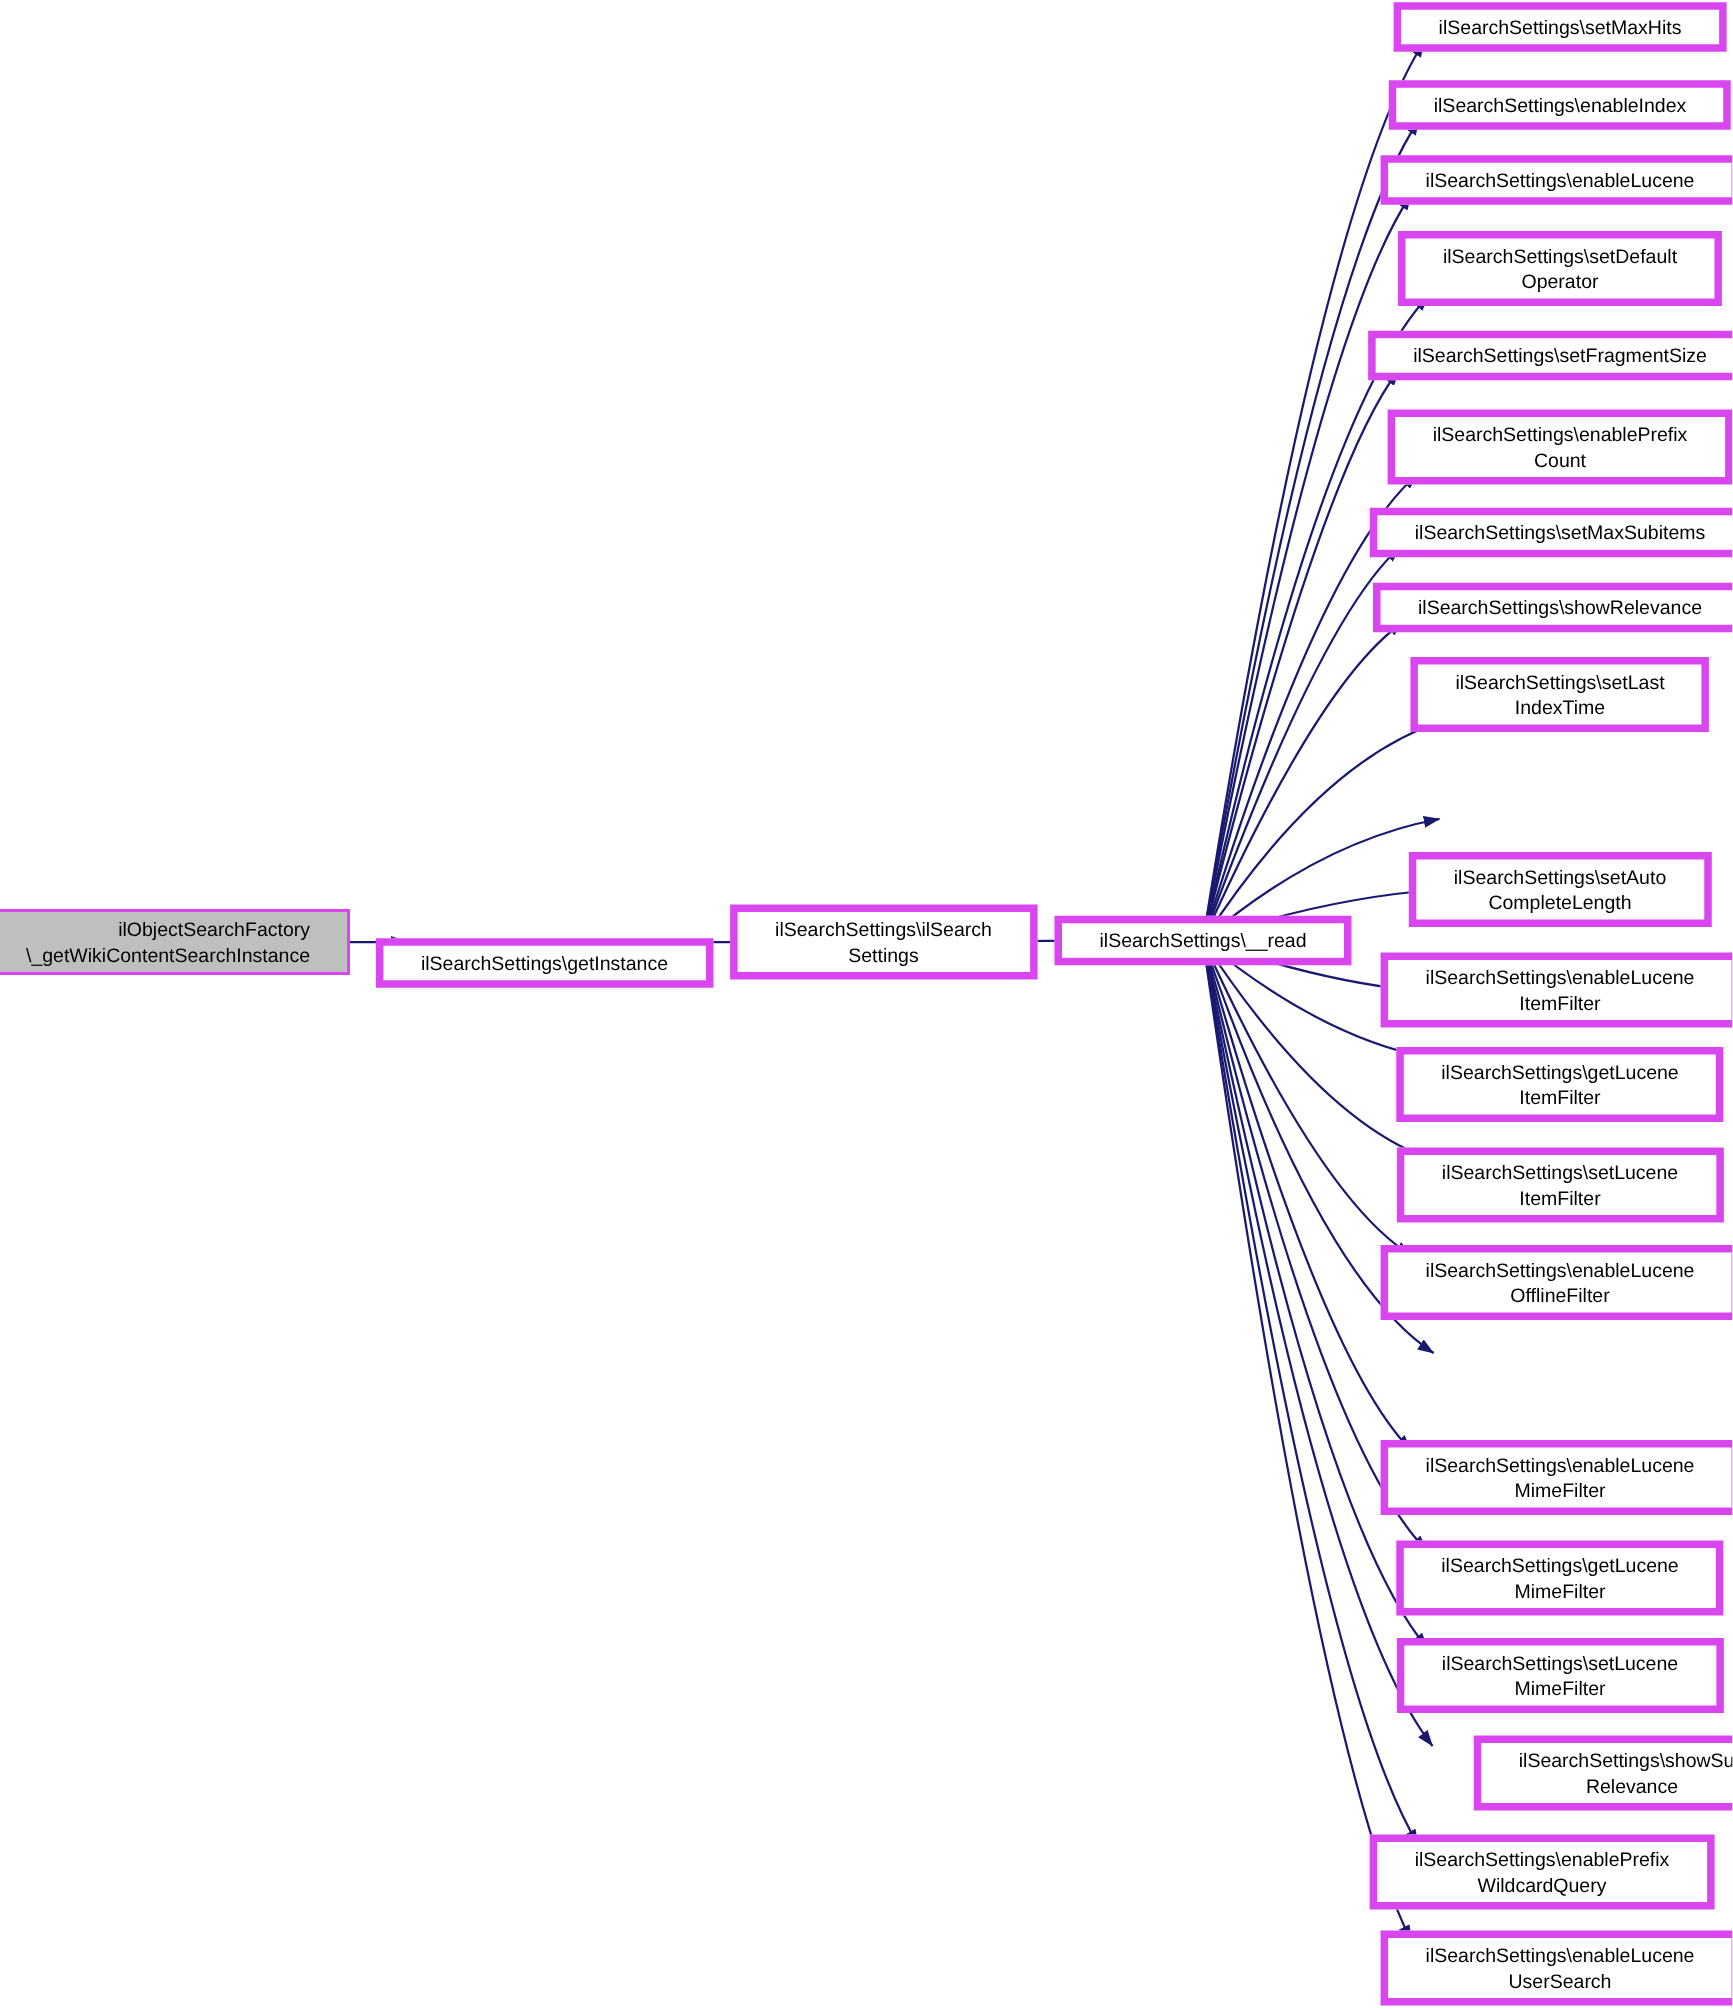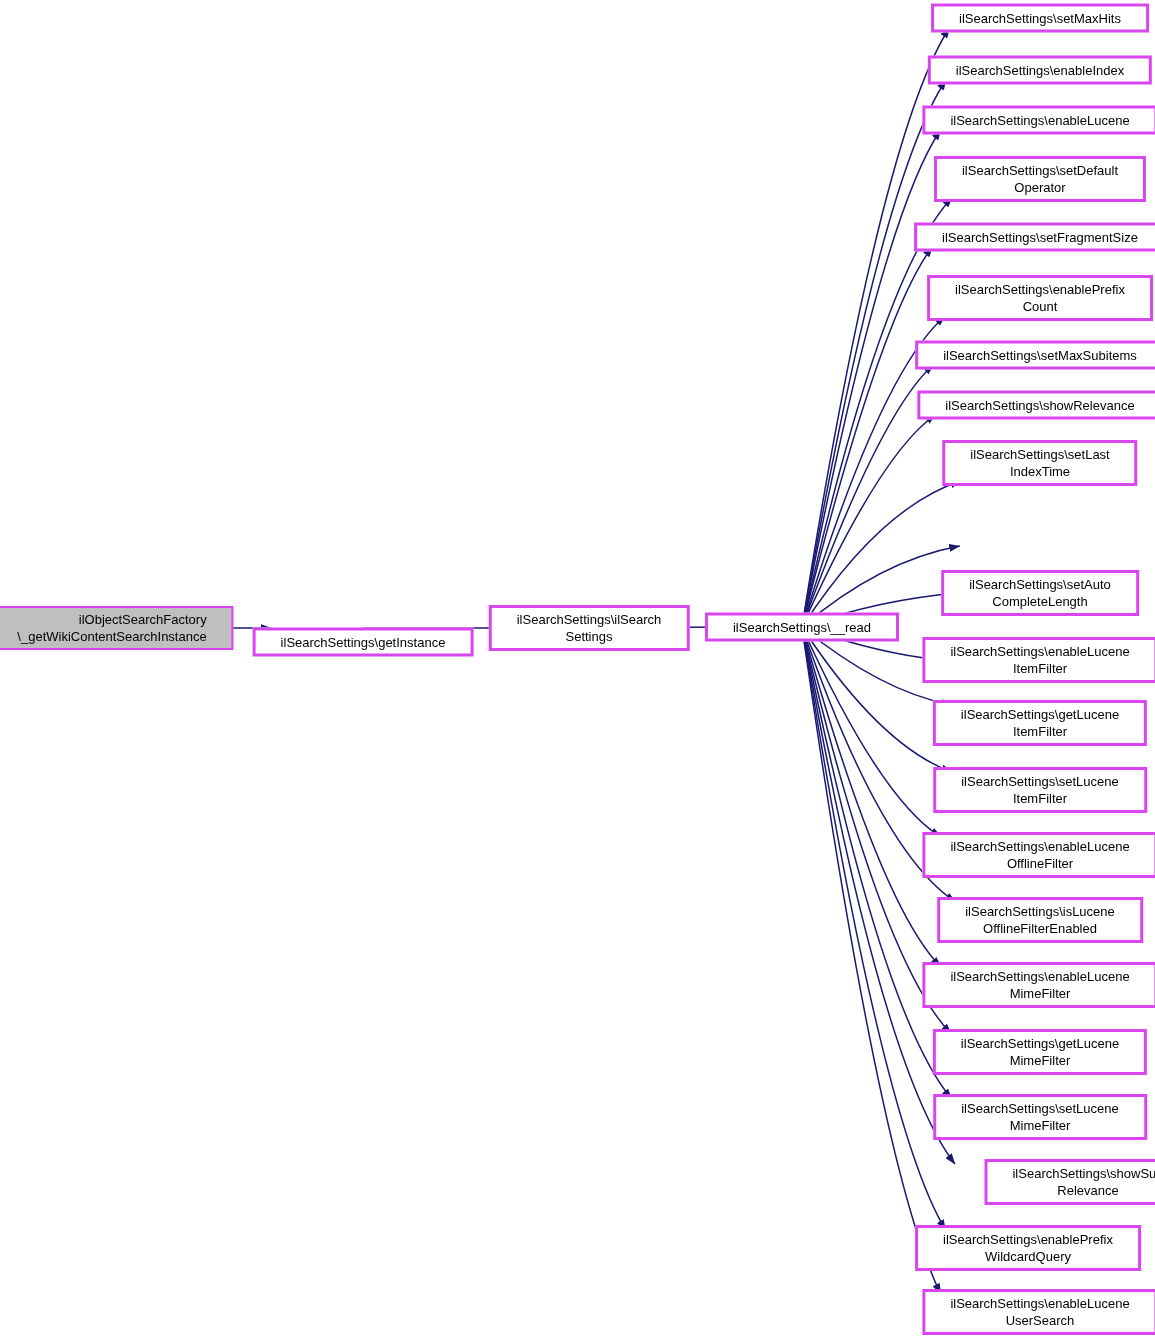--- a/index.html
+++ b/index.html
@@ -20,21 +20,21 @@
     left: 0;
     top: 0;
     z-index: 0;
   }
   .node {
     position: absolute;
     transform: translate(-50%, -50%);
     z-index: 1;
     box-sizing: border-box;
     background: #ffffff;
-    border: 3px solid #d946ef;
+    border: 5px solid #d946ef;
     color: #000000;
     font-size: 13px;
     line-height: 17px;
     padding: 3px 25px;
     text-align: center;
     white-space: pre-line;
   }
   .node.hl {
     background: #bfbfbf;
     border-width: 2px;
@@ -119,22 +119,20 @@
 
   <div class="node" style="left:1040px; top:723px">ilSearchSettings\getLucene
 ItemFilter</div>
 
   <div class="node" style="left:1040px; top:790px">ilSearchSettings\setLucene
 ItemFilter</div>
 
   <div class="node" style="left:1040px; top:855px">ilSearchSettings\enableLucene
 OfflineFilter</div>
 
-  <div class="node" style="left:1040px; top:920px">ilSearchSettings\isLucene
-OfflineFilterEnabled</div>
 
   <div class="node" style="left:1040px; top:985px">ilSearchSettings\enableLucene
 MimeFilter</div>
 
   <div class="node" style="left:1040px; top:1052px">ilSearchSettings\getLucene
 MimeFilter</div>
 
   <div class="node" style="left:1040px; top:1117px">ilSearchSettings\setLucene
 MimeFilter</div>
 

